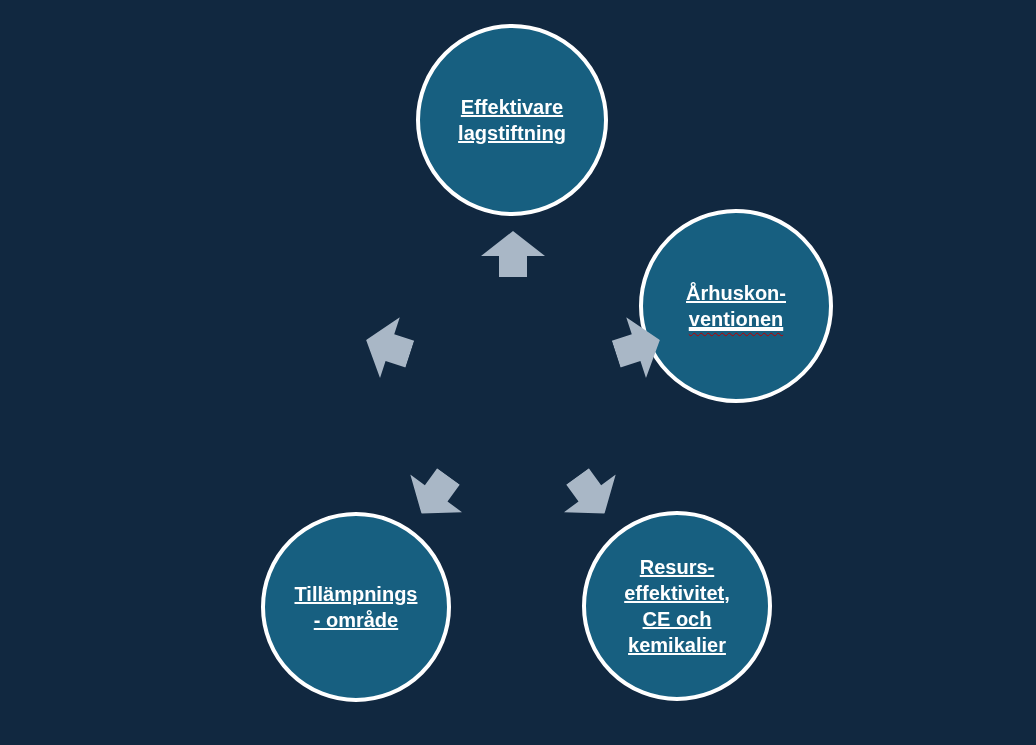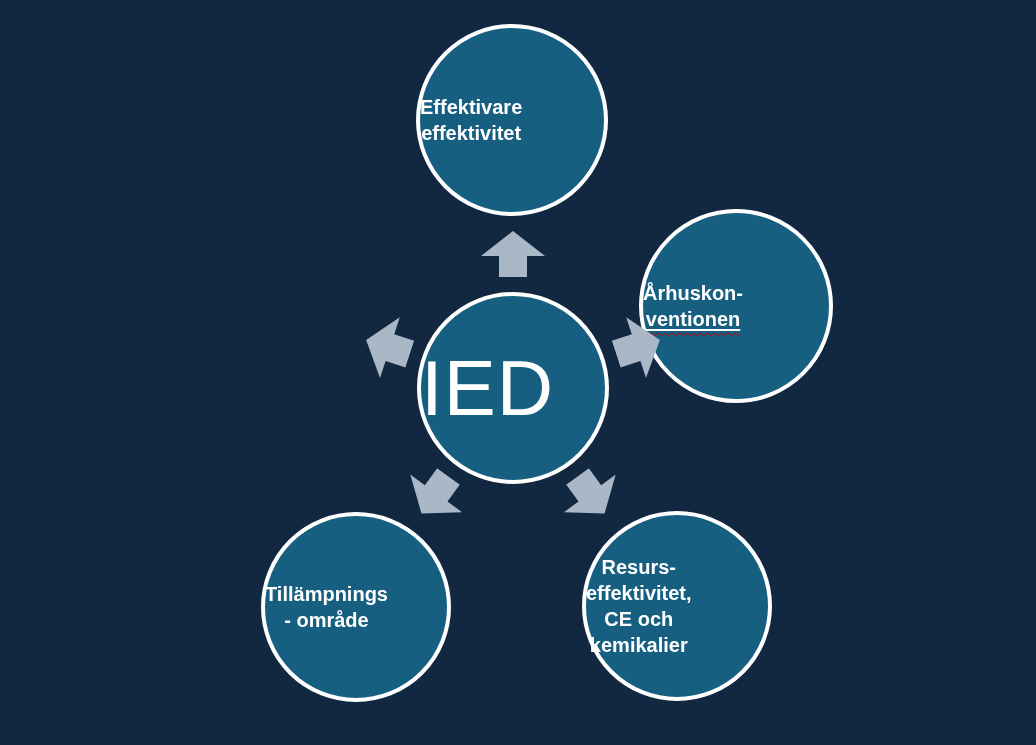--- a/index.html
+++ b/index.html
@@ -24,23 +24,24 @@
     overflow: hidden;
   }
   .node {
     position: absolute;
     box-sizing: border-box;
     border-radius: 50%;
     background: var(--node-fill);
     border: 4px solid var(--node-border);
     display: flex;
     align-items: center;
-    justify-content: flex-start;
+    justify-content: center;
     text-align: center;
     color: var(--text);
+    text-decoration: underline;
   }
   .node-label {
     font-weight: bold;
     font-size: 20px;
     line-height: 26px;
     color: var(--text);
   }
   .node-label .line { display: block; }
   .ied-label {
     font-weight: 400;
@@ -73,28 +74,25 @@
     text-decoration-color: var(--text);
     text-decoration-thickness: 2px;
     text-underline-offset: 3px;
   }
 </style>
 </head>
 <body>
 
 <div class="stage">
 
-  <div class="node" style="left:417px; top:292px; width:192px; height:192px;">
-    <div class="ied-label">IED</div>
-  </div>
 
   <div class="node" style="left:416px; top:24px; width:192px; height:192px;">
     <div class="node-label">
       <span class="line">Effektivare</span>
-      <span class="line">effektivitet</span>
+      <span class="line">lagstiftning</span>
     </div>
   </div>
 
   <div class="node" style="left:639px; top:209px; width:194px; height:194px;">
     <div class="node-label">
       <span class="line">Århuskon-</span>
       <span class="line spell-wave"><span class="underline-white">ventionen</span></span>
     </div>
   </div>
 

